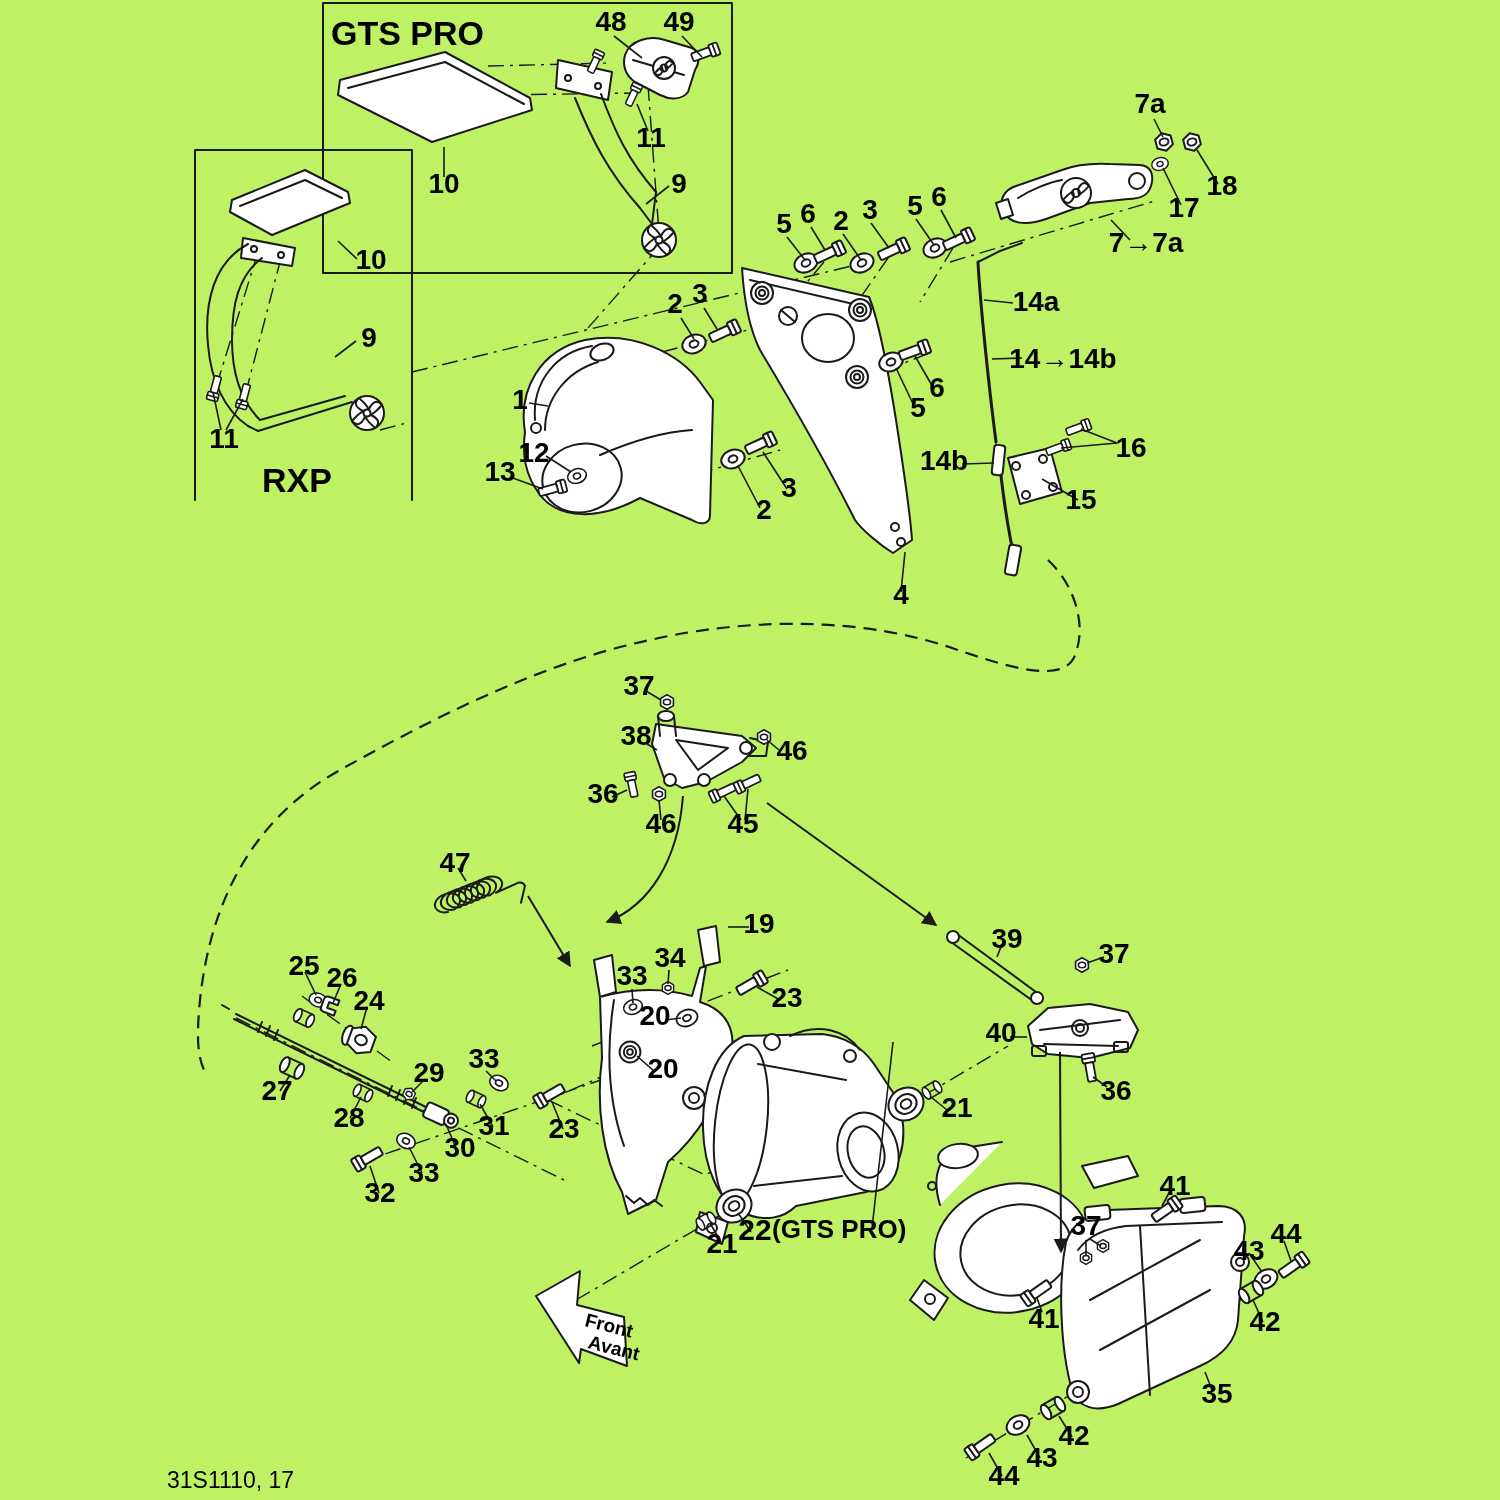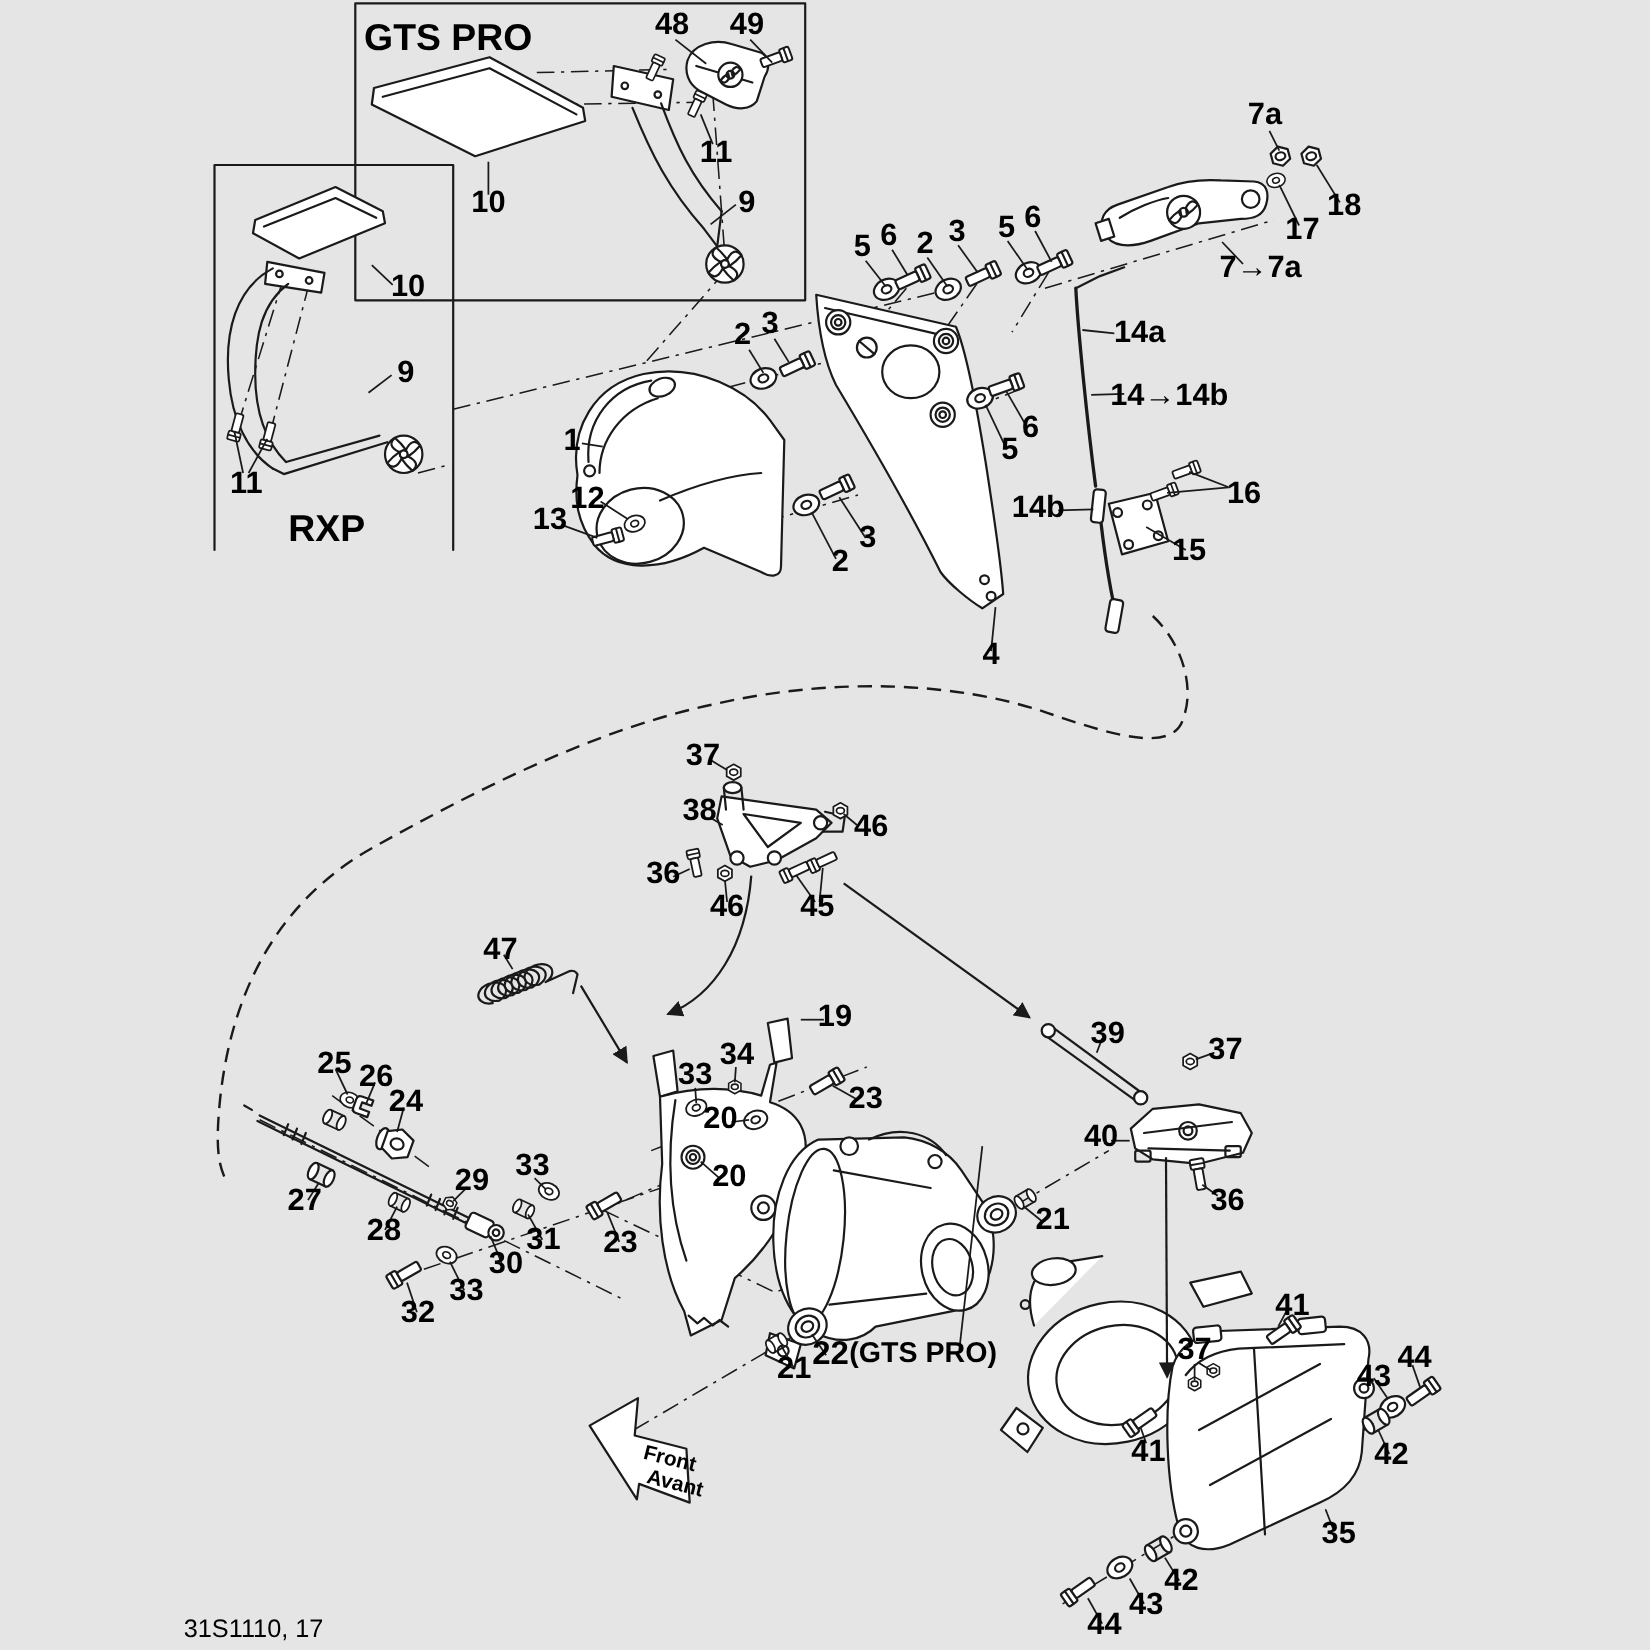--- a/index.html
+++ b/index.html
@@ -1,16 +1,16 @@
 <!DOCTYPE html>
 <html><head>
 <meta charset="utf-8">
 <style>
   html,body{margin:0;padding:0;background:#fff;}
-  .sheet{position:relative;width:1500px;height:1500px;background:#e5e5e5;overflow:hidden;text-decoration:underline;}
+  .sheet{position:relative;width:1500px;height:1500px;background:#bef264;overflow:hidden;text-decoration:underline;}
   svg{display:block;}
   text{font-family:"Liberation Sans","DejaVu Sans",sans-serif;fill:#000;}
   .art{stroke:#1a1a1a;fill:none;stroke-width:2;stroke-linecap:round;stroke-linejoin:round;}
   .dashdot{stroke:#1a1a1a;stroke-width:1.4;fill:none;stroke-dasharray:16 6 3 6;}
   .phantom{stroke:#1a1a1a;stroke-width:2.2;fill:none;stroke-dasharray:13 8;}
   .wfill{fill:#fff;}
 </style>
 </head>
 <body>
 

